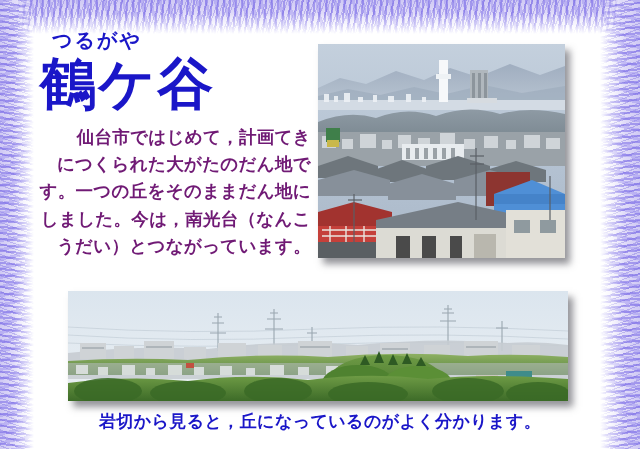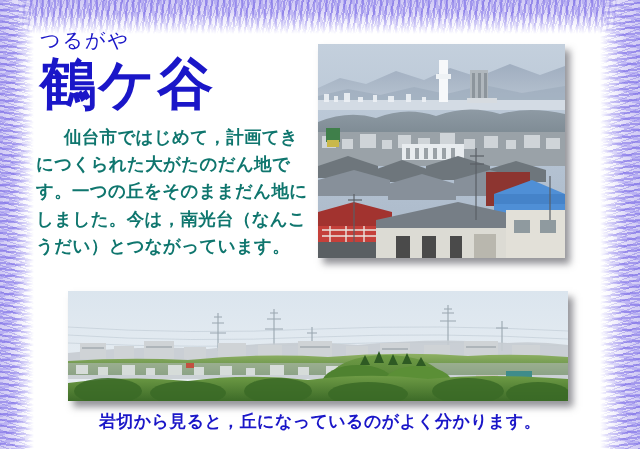--- a/index.html
+++ b/index.html
@@ -37,31 +37,32 @@
       repeating-linear-gradient(192deg, rgba(150,138,238,.42) 0 3px, rgba(255,255,255,0) 3px 9px),
       repeating-linear-gradient(160deg, rgba(96,80,215,.30) 0 1px, rgba(255,255,255,0) 1px 5px),
       linear-gradient(270deg,#cfc9f4 0%, #ded9f8 35%, #f2f0fc 72%, #ffffff 100%);
     -webkit-mask-image:linear-gradient(270deg,#000 0%,#000 40%,rgba(0,0,0,.55) 72%,rgba(0,0,0,0) 100%);
             mask-image:linear-gradient(270deg,#000 0%,#000 40%,rgba(0,0,0,.55) 72%,rgba(0,0,0,0) 100%);
   }
 
   
   .text-col{position:absolute;left:36px;top:30px;width:275px;z-index:12;}
   .furigana{
-    color:#1a16c8;font-weight:normal;font-size:20px;letter-spacing:2px;
-    margin-left:4px;line-height:1.05;
+    color:#1a16c8;font-weight:bold;font-size:20px;letter-spacing:2px;
+    margin-left:16px;line-height:1.05;
   }
   .kanji-title{
     color:#1a16c8;font-weight:bold;font-size:56px;letter-spacing:2px;
     margin-left:4px;line-height:1.12;margin-top:2px;
   }
   .body-text{
-    color:#0f766e;font-weight:bold;font-size:17.5px;line-height:1.56;
+    color:#701a75;font-weight:bold;font-size:17.5px;line-height:1.56;
     margin-top:8px;letter-spacing:.3px;text-indent:1.6em;
     white-space:pre-wrap;
+    text-align:right;
   }
 
   
   .photo{position:absolute;overflow:hidden;z-index:10;
          box-shadow:5px 6px 7px rgba(60,60,70,.55);}
   .photo-town{left:318px;top:44px;width:247px;height:214px;}
   .photo-pano{left:68px;top:291px;width:500px;height:110px;}
   .ph{position:absolute;inset:0;}
 
   .cap-bottom{

